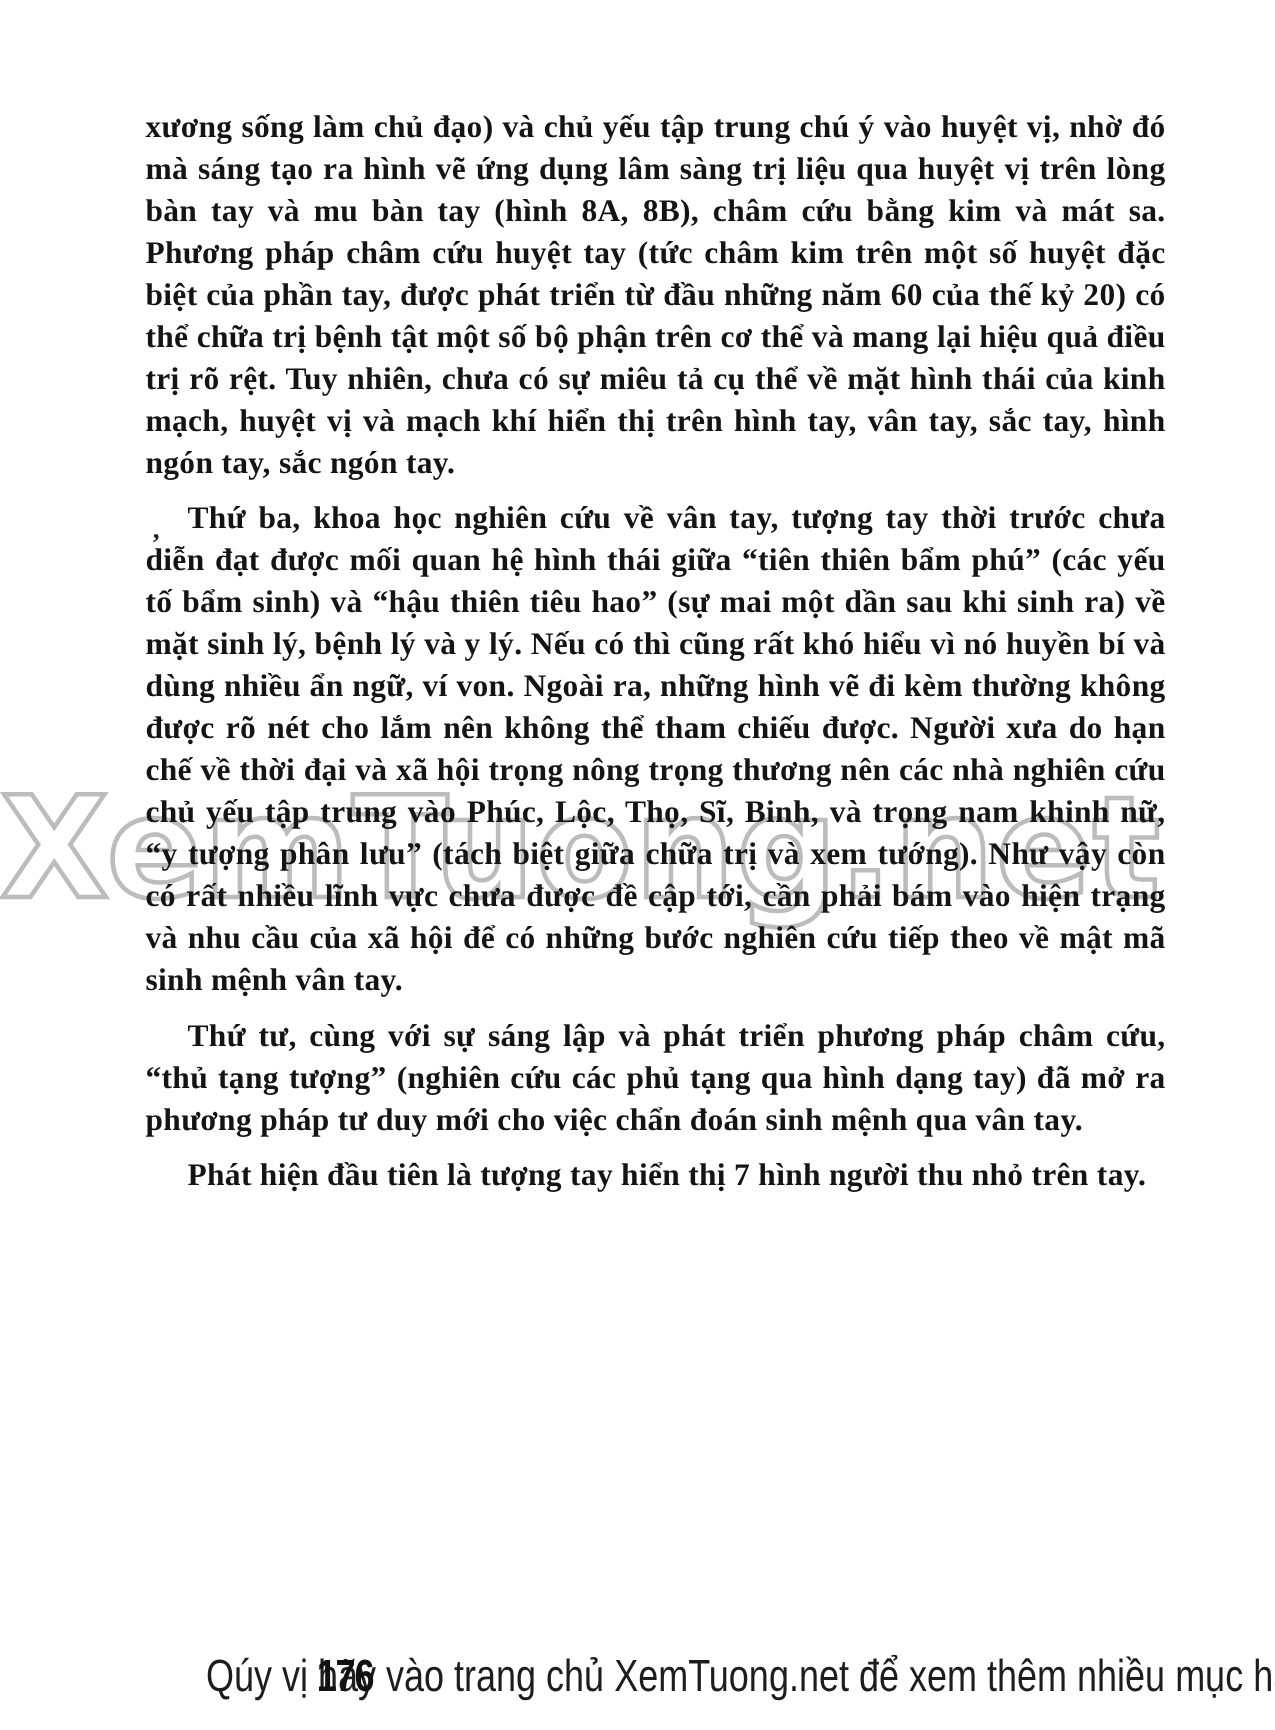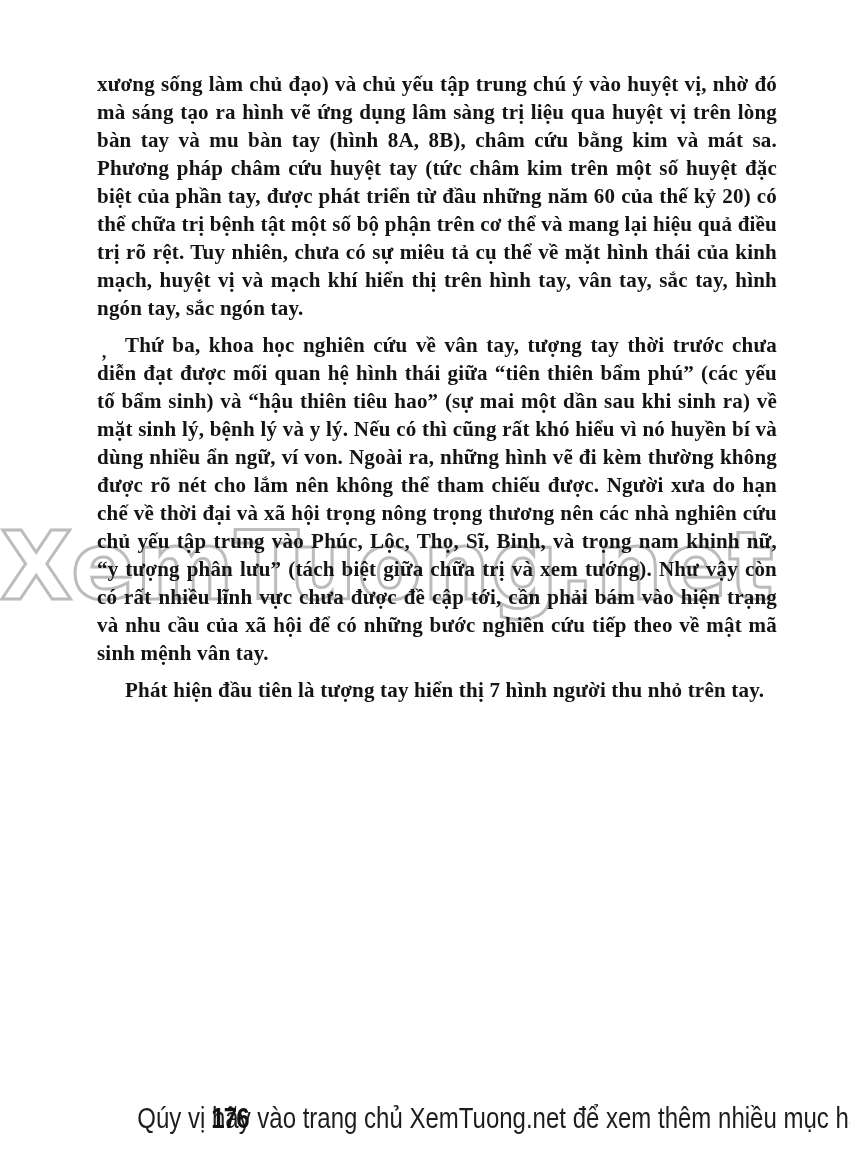--- a/index.html
+++ b/index.html
@@ -101,18 +101,19 @@
 
 <div class="page">
 
   <div class="watermark">XemTuong.net</div>
 
   <span class="artifact">’</span>
 
   <div class="content">
       <p class="">xương sống làm chủ đạo) và chủ yếu tập trung chú ý vào huyệt vị, nhờ đó mà sáng tạo ra hình vẽ ứng dụng lâm sàng trị liệu qua huyệt vị trên lòng bàn tay và mu bàn tay (hình 8A, 8B), châm cứu bằng kim và mát sa. Phương pháp châm cứu huyệt tay (tức châm kim trên một số huyệt đặc biệt của phần tay, được phát triển từ đầu những năm 60 của thế kỷ 20) có thể chữa trị bệnh tật một số bộ phận trên cơ thể và mang lại hiệu quả điều trị rõ rệt. Tuy nhiên, chưa có sự miêu tả cụ thể về mặt hình thái của kinh mạch, huyệt vị và mạch khí hiển thị trên hình tay, vân tay, sắc tay, hình ngón tay, sắc ngón tay.</p>
       <p class="indent">Thứ ba, khoa học nghiên cứu về vân tay, tượng tay thời trước chưa diễn đạt được mối quan hệ hình thái giữa “tiên thiên bẩm phú” (các yếu tố bẩm sinh) và “hậu thiên tiêu hao” (sự mai một dần sau khi sinh ra) về mặt sinh lý, bệnh lý và y lý. Nếu có thì cũng rất khó hiểu vì nó huyền bí và dùng nhiều ẩn ngữ, ví von. Ngoài ra, những hình vẽ đi kèm thường không được rõ nét cho lắm nên không thể tham chiếu được. Người xưa do hạn chế về thời đại và xã hội trọng nông trọng thương nên các nhà nghiên cứu chủ yếu tập trung vào Phúc, Lộc, Thọ, Sĩ, Binh, và trọng nam khinh nữ, “y tượng phân lưu” (tách biệt giữa chữa trị và xem tướng). Như vậy còn có rất nhiều lĩnh vực chưa được đề cập tới, cần phải bám vào hiện trạng và nhu cầu của xã hội để có những bước nghiên cứu tiếp theo về mật mã sinh mệnh vân tay.</p>
+      <p class="indent">Thứ tư, cùng với sự sáng lập và phát triển phương pháp châm cứu, “thủ tạng tượng” (nghiên cứu các phủ tạng qua hình dạng tay) đã mở ra phương pháp tư duy mới cho việc chẩn đoán sinh mệnh qua vân tay.</p>
       <p class="indent">Phát hiện đầu tiên là tượng tay hiển thị 7 hình người thu nhỏ trên tay.</p>
     </div>
 
   <div class="footer"><span class="footer-inner"><span>Qúy vị </span><span class="overlap-word"><span>hãy</span><span class="page-number">176</span></span><span> vào trang chủ XemTuong.net để xem thêm nhiều mục hay khác</span></span></div>
 
 </div>
 
 </body></html>

